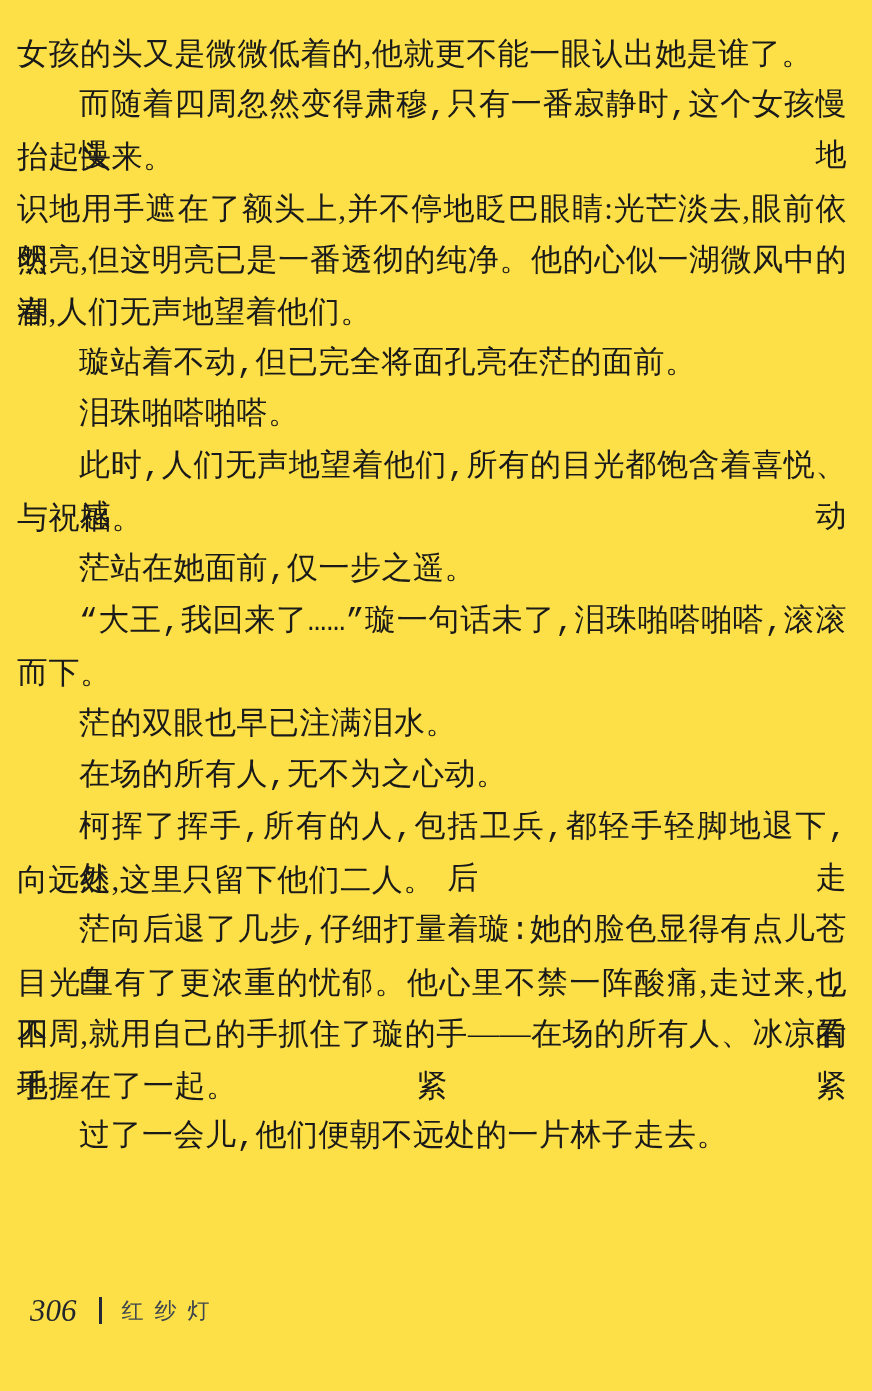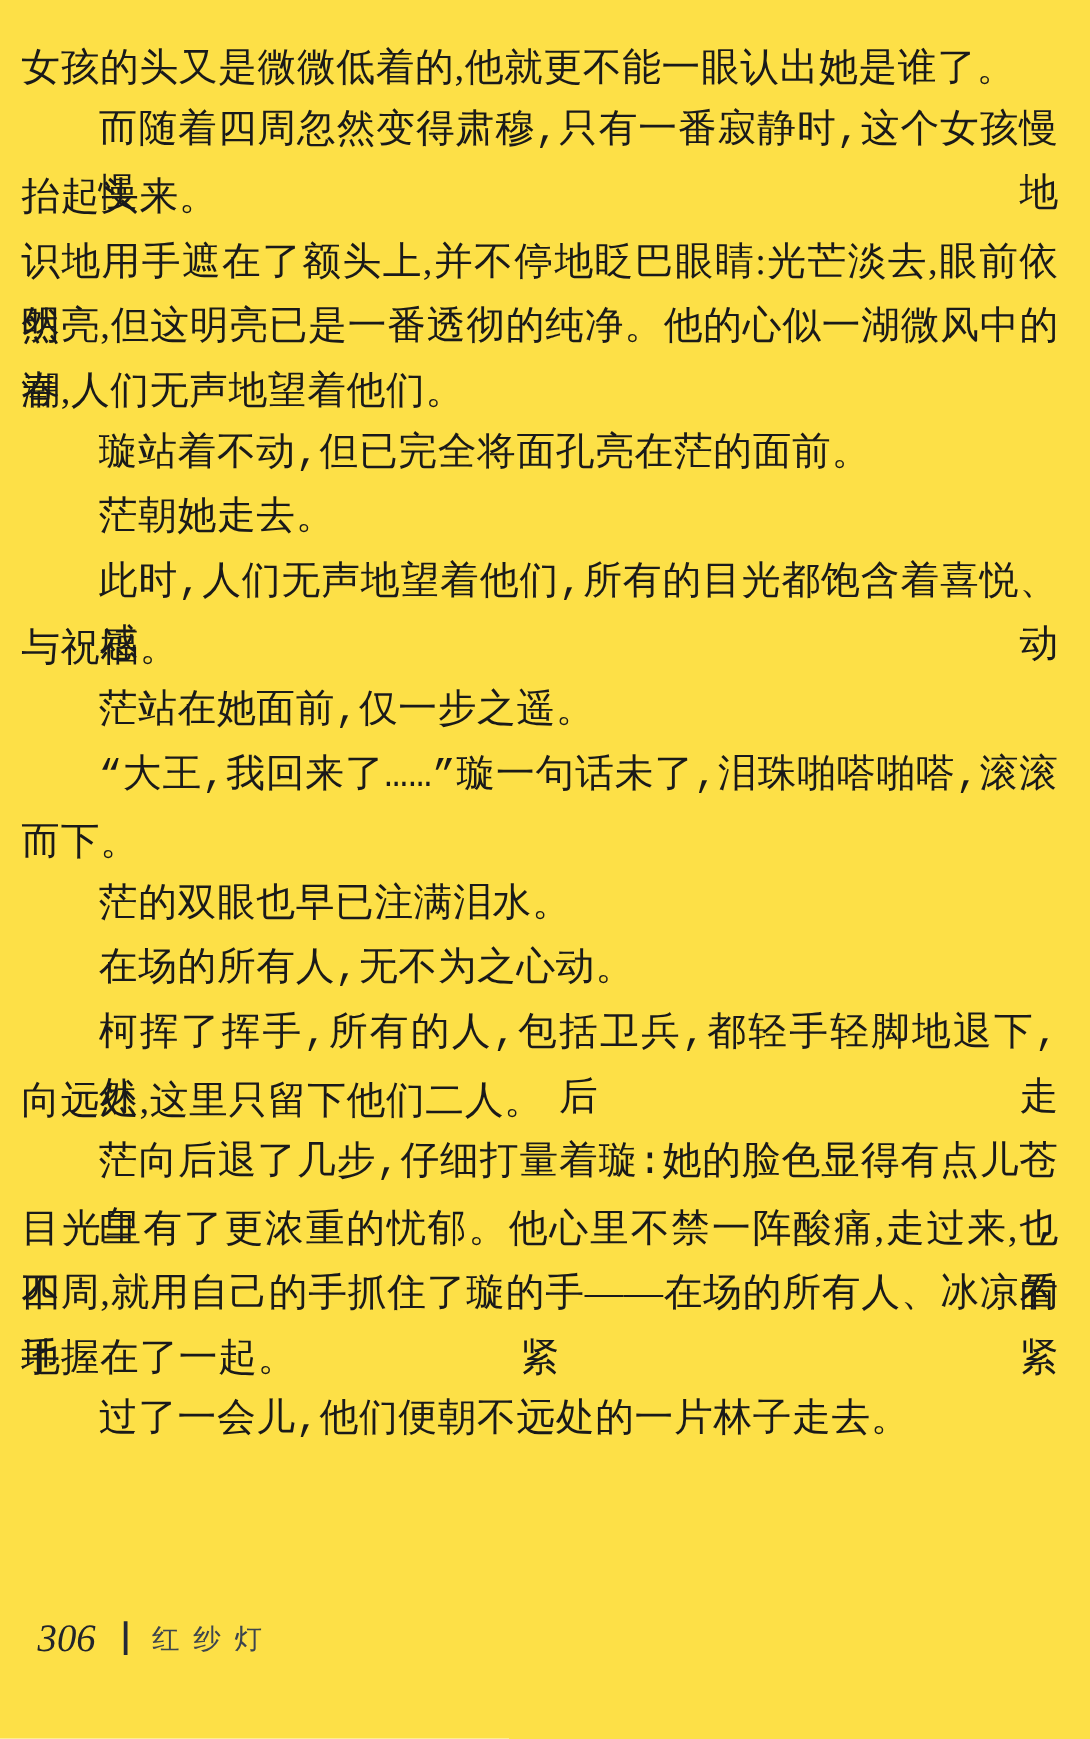--- a/index.html
+++ b/index.html
@@ -75,21 +75,21 @@
 <div class="page">
 
   <div class="text-block">
       <div class="text-line">女孩的头又是微微低着的,他就更不能一眼认出她是谁了。</div>
       <div class="text-line indent justify">而随着四周忽然变得肃穆,只有一番寂静时,这个女孩慢慢地</div>
       <div class="text-line">抬起头来。</div>
       <div class="text-line justify">识地用手遮在了额头上,并不停地眨巴眼睛:光芒淡去,眼前依然</div>
       <div class="text-line justify">明亮,但这明亮已是一番透彻的纯净。他的心似一湖微风中的春</div>
       <div class="text-line">潮,人们无声地望着他们。</div>
       <div class="text-line indent">璇站着不动,但已完全将面孔亮在茫的面前。</div>
-      <div class="text-line indent">茫朝她走去。</div>
+      <div class="text-line indent">泪珠啪嗒啪嗒。</div>
       <div class="text-line indent justify">此时,人们无声地望着他们,所有的目光都饱含着喜悦、感动</div>
       <div class="text-line">与祝福。</div>
       <div class="text-line indent">茫站在她面前,仅一步之遥。</div>
       <div class="text-line indent justify">“大王,我回来了……”璇一句话未了,泪珠啪嗒啪嗒,滚滚</div>
       <div class="text-line">而下。</div>
       <div class="text-line indent">茫的双眼也早已注满泪水。</div>
       <div class="text-line indent">在场的所有人,无不为之心动。</div>
       <div class="text-line indent justify">柯挥了挥手,所有的人,包括卫兵,都轻手轻脚地退下,然后走</div>
       <div class="text-line">向远处,这里只留下他们二人。</div>
       <div class="text-line indent justify">茫向后退了几步,仔细打量着璇:她的脸色显得有点儿苍白,</div>

